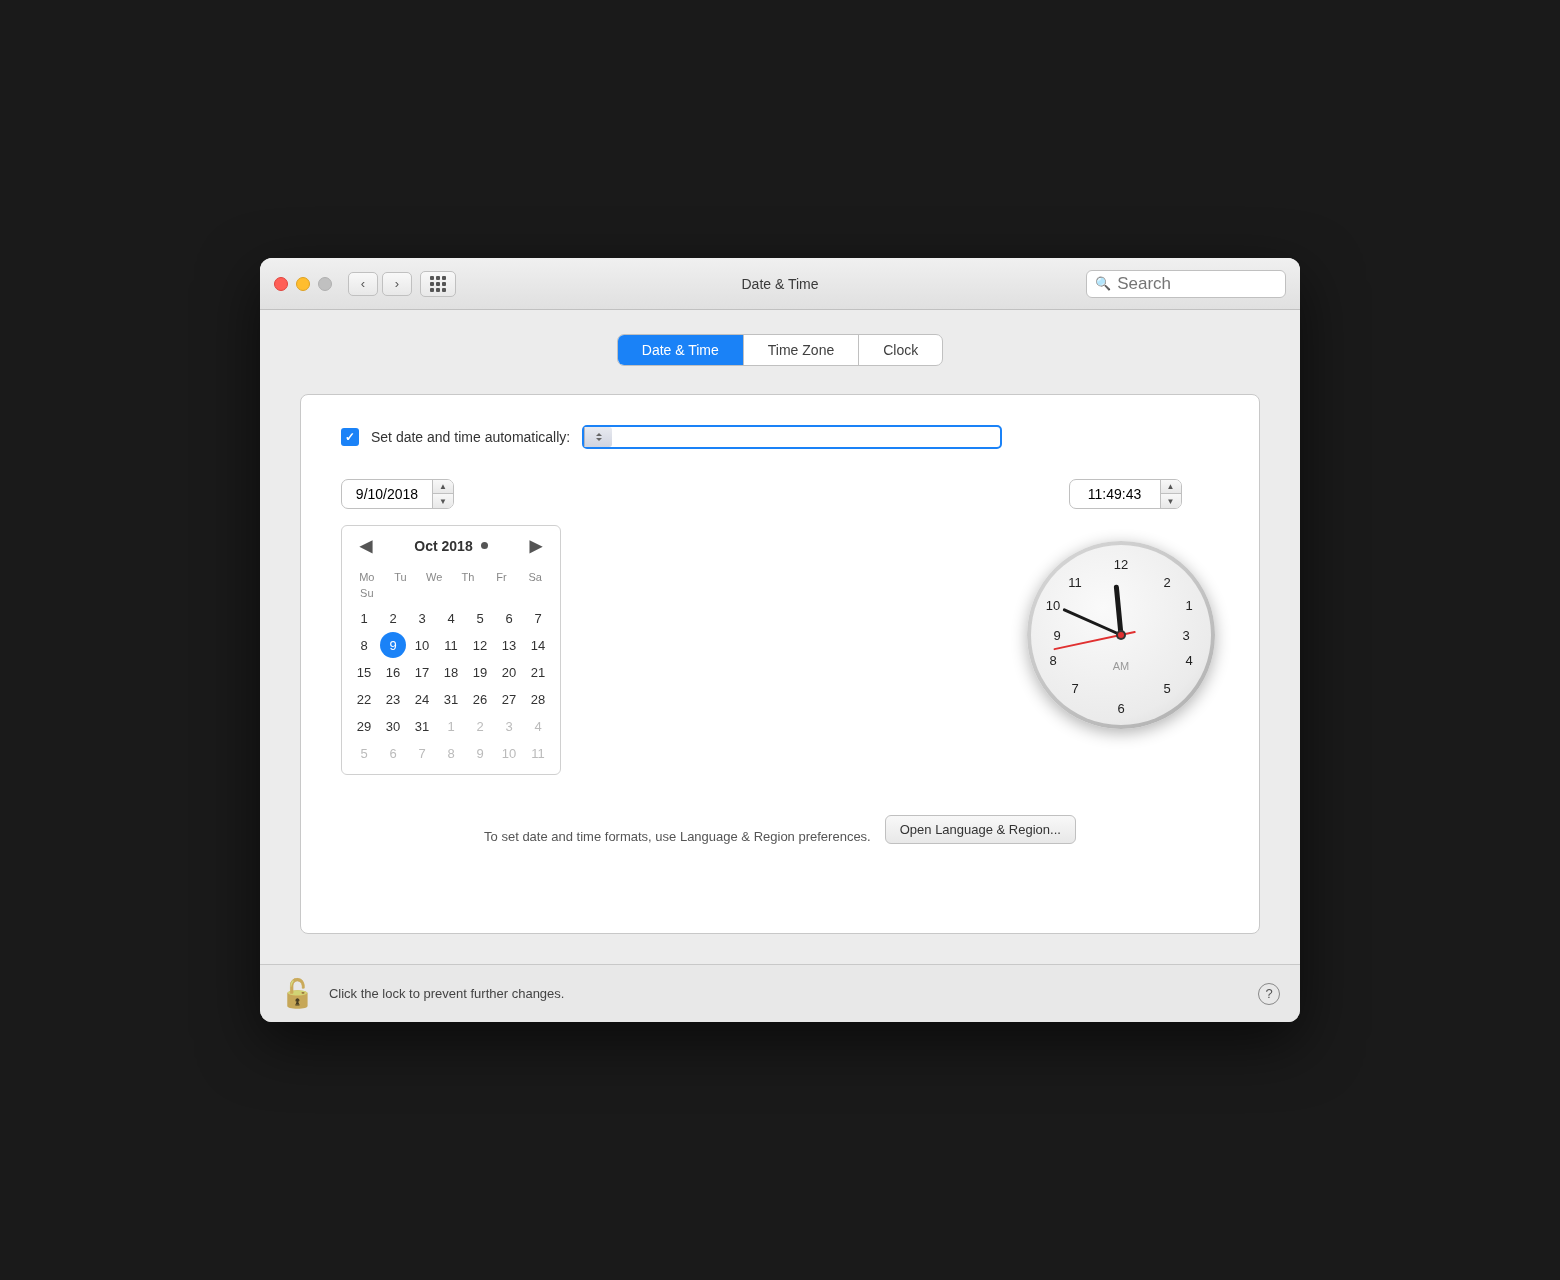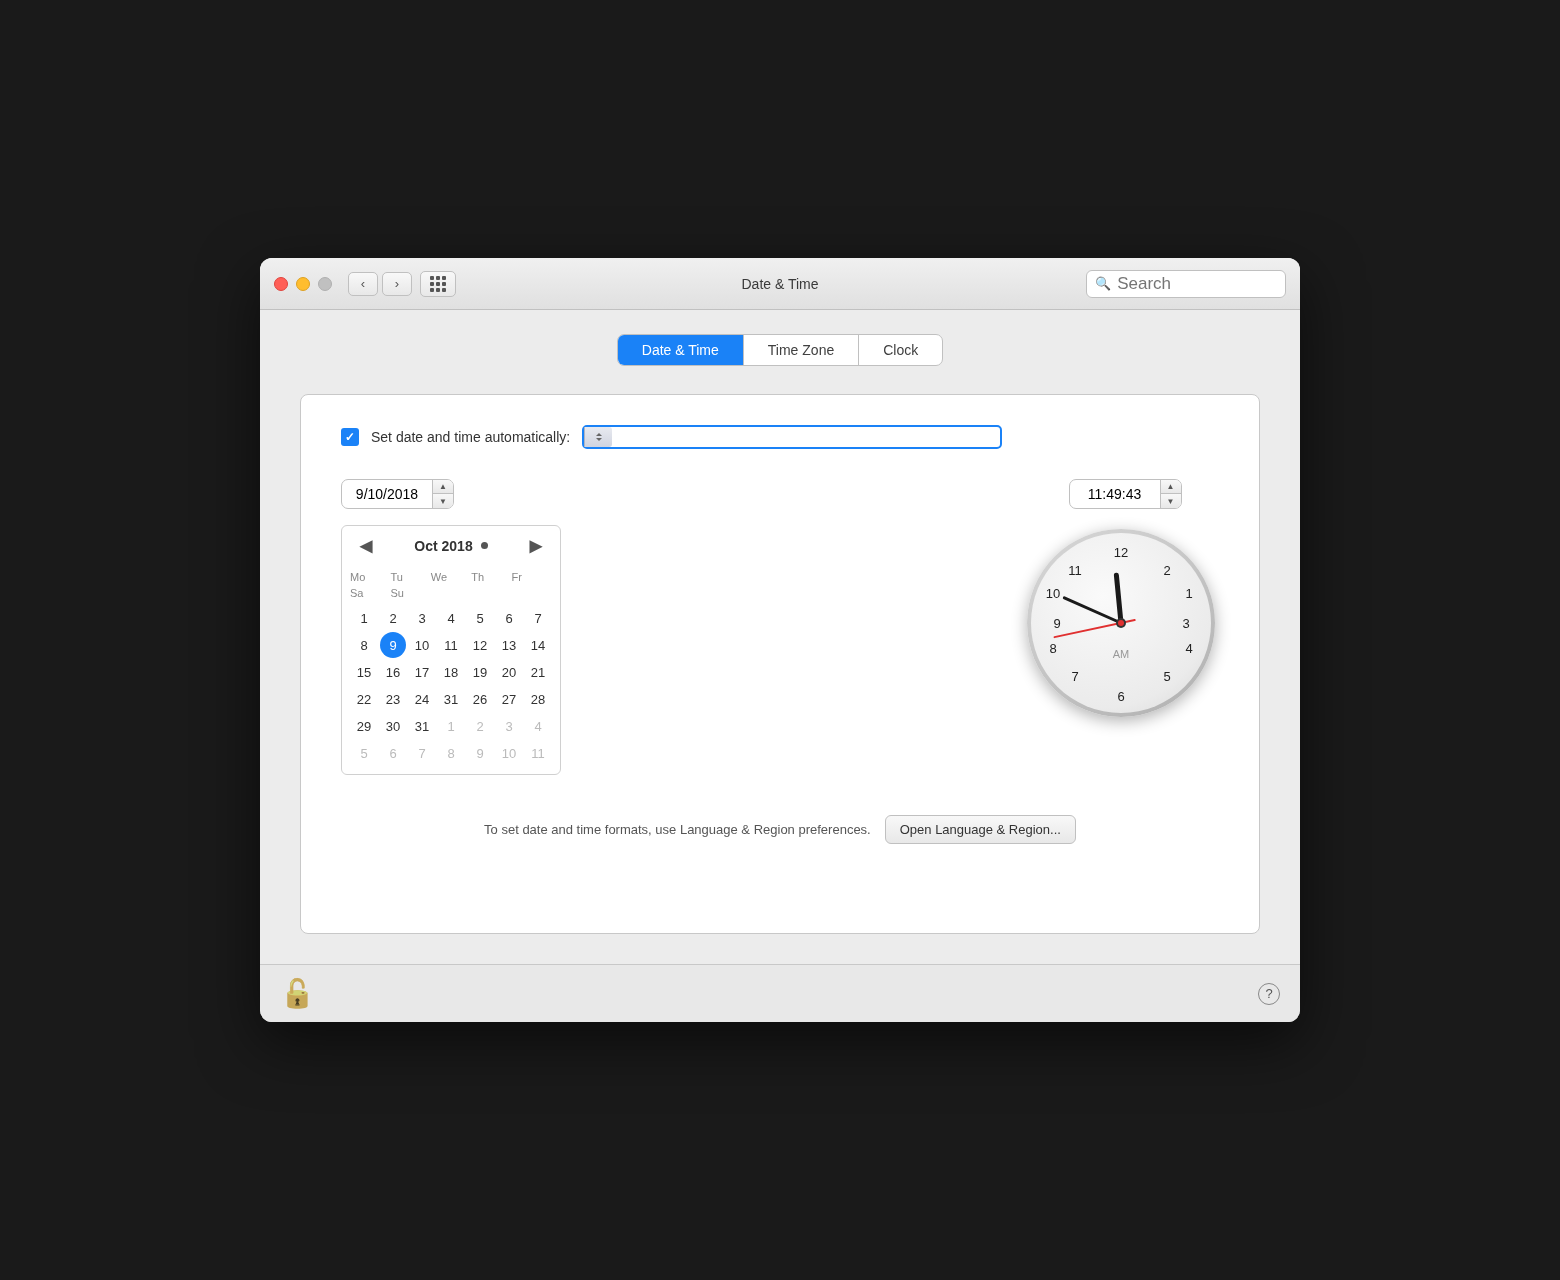--- a/index.html
+++ b/index.html
@@ -211,21 +211,21 @@
     .main-content {
       display: flex;
       gap: 60px;
       align-items: flex-start;
     }
     .left-side { flex: 1; }
     .right-side {
       display: flex;
       flex-direction: column;
       align-items: center;
-      gap: 4px;
+      gap: 16px;
     }
     .date-input-row {
       display: flex;
       align-items: center;
       margin-bottom: 16px;
     }
     .stepper-input {
       display: flex;
       align-items: center;
       border: 1px solid #c0c0c0;
@@ -289,22 +289,22 @@
       width: 7px;
       height: 7px;
       background: #555;
       border-radius: 50%;
     }
     .cal-grid {
       padding: 4px 8px 8px;
     }
     .cal-dow {
       display: grid;
-      grid-template-columns: repeat(5, 1fr);
-      text-align: left;
+      grid-template-columns: repeat(6, 1fr);
+      text-align: center;
       margin-bottom: 4px;
     }
     .cal-dow span {
       font-size: 11px;
       color: #888;
       padding: 2px 0;
     }
     .cal-days {
       display: grid;
       grid-template-columns: repeat(7, 1fr);
@@ -604,24 +604,25 @@
                 <line x1="90" y1="104" x2="90" y2="22" stroke="#e03030" stroke-width="2" stroke-linecap="round" transform="rotate(258 90 90)"></line>
 
                 <circle cx="90" cy="90" r="5" fill="#333"></circle>
                 <circle cx="90" cy="90" r="3" fill="#e03030"></circle>
               </svg>
             </div>
           </div>
         </div>
       </div>
 
-      <div class="footer-row" style="margin-top:40px;">
+      <div class="footer-row" style="margin-top:40px;align-items:flex-end;">
         <span class="footer-text" style="margin:0;">To set date and time formats, use Language &amp; Region preferences.</span>
         <button class="lang-btn">Open Language &amp; Region...</button>
       </div>
     </div>
   </div>
 
   <div class="lock-bar">
     <span class="lock-icon">🔓</span>
+    <span class="lock-text">Click the lock to prevent further changes.</span>
     <div class="help-btn">?</div>
   </div>
 </div>
 
 </body></html>

